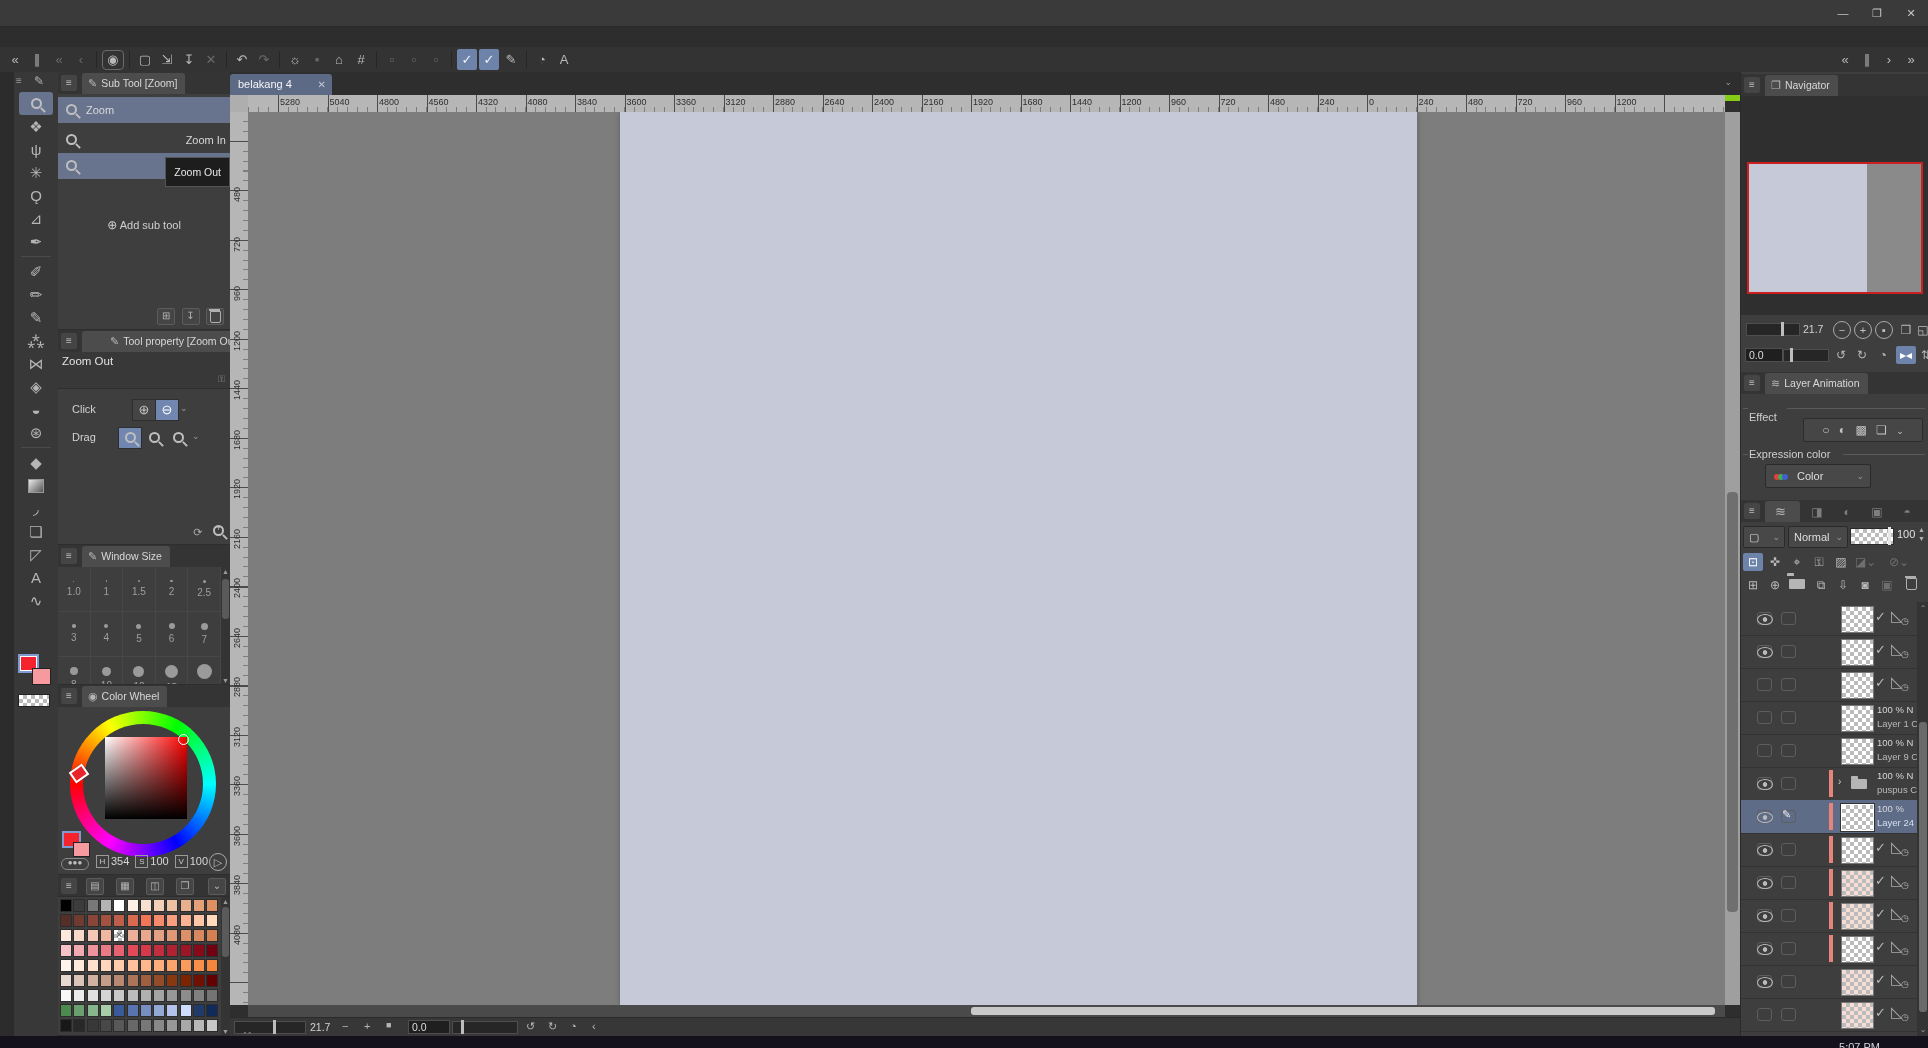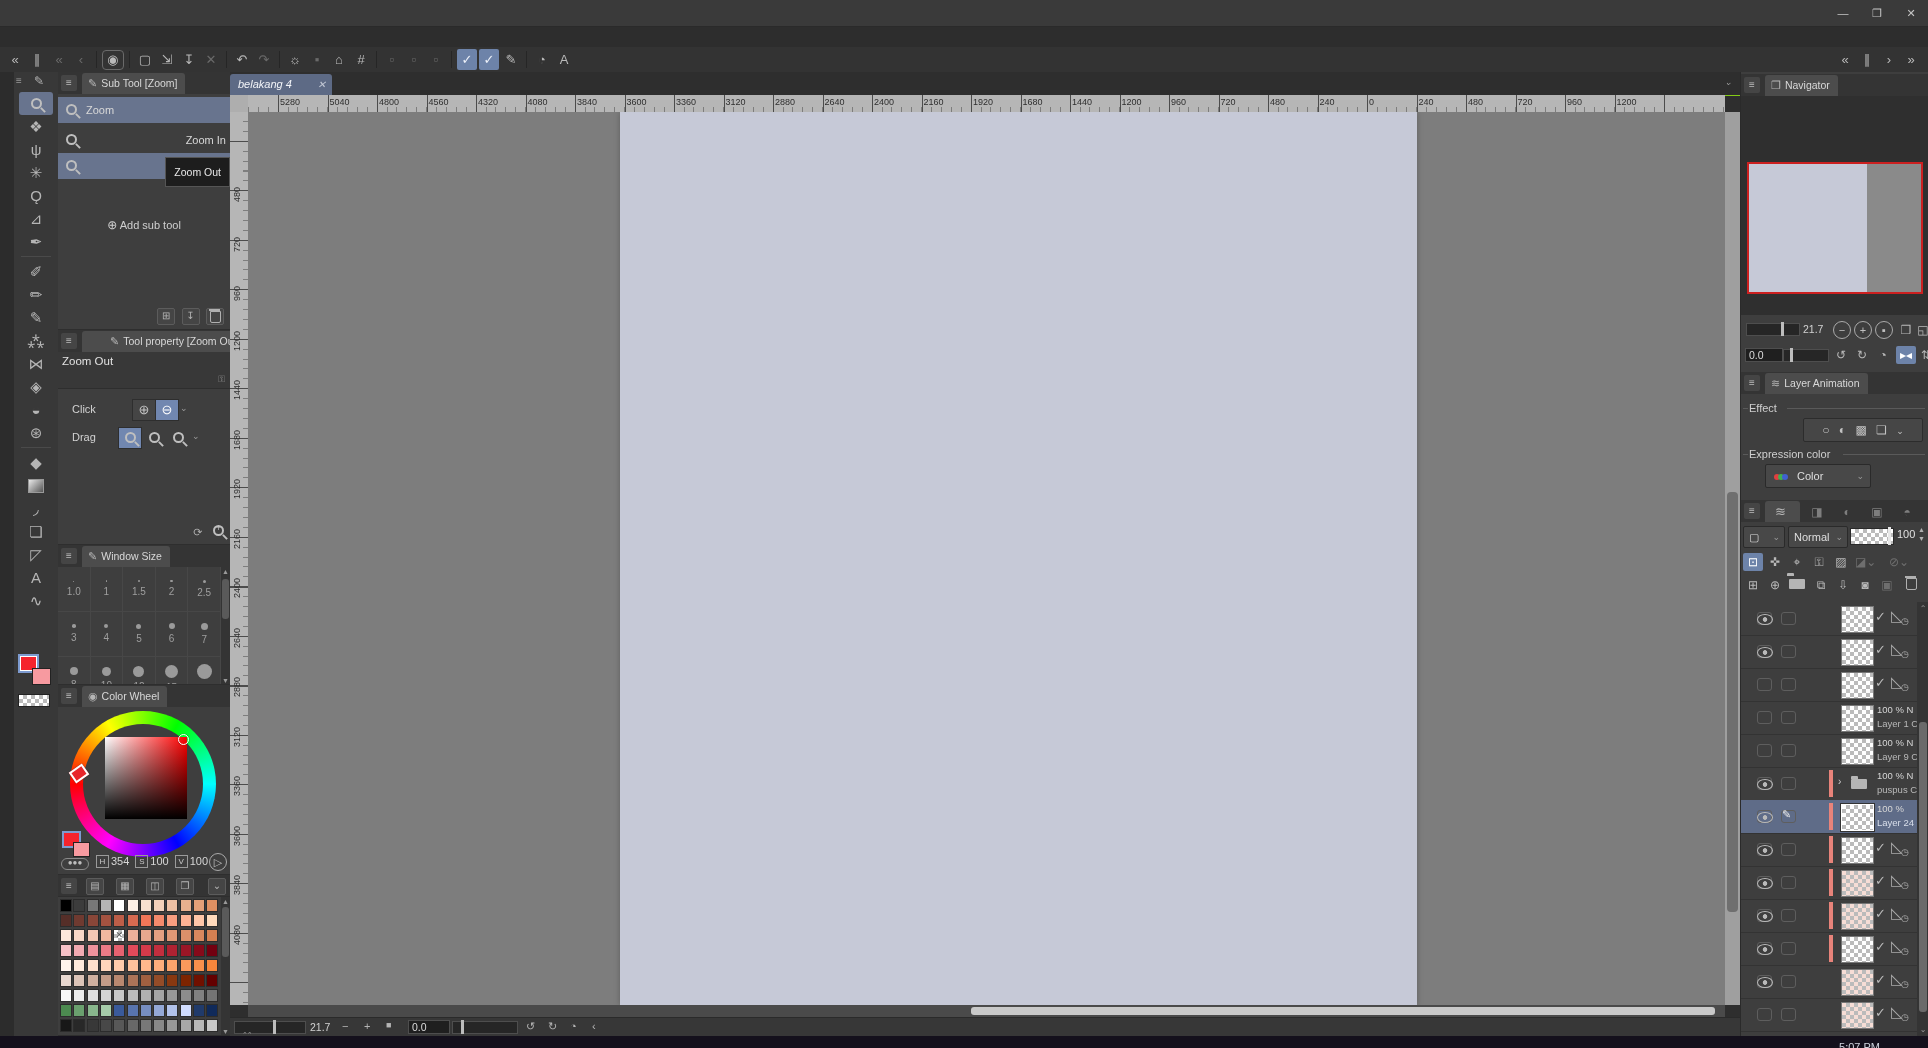--- a/index.html
+++ b/index.html
@@ -75,21 +75,21 @@
   .wheelhole{position:absolute;border-radius:50%;background:#3e3e3e;}
   .svsq{position:absolute;background:linear-gradient(to bottom,rgba(0,0,0,0),#000),linear-gradient(to right,#fff,#f00);}
   .ringmark{position:absolute;width:12px;height:9px;background:#e8252b;border:2px solid #fff;transform:rotate(-35deg);box-shadow:0 0 1px #333;}
   .svmark{position:absolute;width:9px;height:9px;border:1.5px solid #fff;border-radius:50%;box-shadow:0 0 1px #333;}
   .hsvlbl{display:inline-block;width:11px;height:11px;border:1px solid #9a9a9a;font-size:8px;line-height:11px;
           text-align:center;color:#c9c9c9;margin:0 2px 0 6px;vertical-align:1px;}
   .swatch{position:absolute;width:12px;height:13px;border:1px solid #2c2c2c;box-sizing:border-box;}
 
   
   .cnv{left:230px;top:72px;width:1510px;height:964px;background:#2e2e2e;}
-  .tabbar{position:absolute;left:0;top:0;width:1510px;height:23px;background:#2e2e2e;border-bottom:1px solid #84cc16;font-style:italic;}
+  .tabbar{position:absolute;left:0;top:0;width:1510px;height:23px;background:#2e2e2e;border-bottom:6px solid #84cc16;}
   .doctab{position:absolute;left:0;top:2px;width:102px;height:21px;background:#5d6a85;border-radius:3px 3px 0 0;
           color:#f2f4f8;font-size:11px;line-height:21px;padding-left:8px;box-sizing:border-box;}
   .doctab .x{position:absolute;right:6px;top:0;color:#c4cad6;font-size:10px;}
   .rulertop{position:absolute;left:18px;top:23px;width:1477px;height:17px;background:#b6b6b6;
      background-image:repeating-linear-gradient(to right,#4c4c4c 0 1px,transparent 1px 49.5px),
                       repeating-linear-gradient(to right,#7d7d7d 0 1px,transparent 1px 9.9px);
      background-size:100% 100%,100% 5px;background-position:-19.5px 0,0.3px 100%;background-repeat:no-repeat;overflow:hidden;}
   .rulertop span{position:absolute;top:2px;font-size:9px;color:#2e2e2e;transform:translateX(2px);}
   .rulerleft{position:absolute;left:0;top:40px;width:18px;height:893px;background:#b6b6b6;
      background-image:repeating-linear-gradient(to bottom,#4c4c4c 0 1px,transparent 1px 49.5px),
@@ -548,21 +548,21 @@
       <span class="sqbtn" style="left:111px;top:2px;">↻</span>
       <span class="sqbtn" style="left:132px;top:2px;">◔</span>
       <span class="sqbtn on" style="left:155px;top:2px;">▸◂</span>
       <span class="sqbtn" style="left:175px;top:2px;">⇅</span>
     </div>
 
     <div class="phead" style="position:absolute;left:0;top:300px;width:188px;">
       <div class="burger">≡</div>
       <div class="ptab"><span class="pic">≋</span><span>Layer Animation</span></div>
     </div>
-    <span class="seclabel" style="left:8px;top:330px;">Effect</span>
+    <span class="seclabel" style="left:8px;top:339px;">Effect</span>
     <span class="secline" style="left:2px;top:336px;width:5px;"></span>
     <span class="secline" style="left:46px;top:336px;width:138px;"></span>
     <div class="fxbox" style="left:62px;top:346px;width:118px;height:22px;line-height:22px;">
       <span>○</span>
       <span style="margin-left:6px;">◐</span>
       <span style="margin-left:6px;">▩</span>
       <span style="margin-left:6px;">❏</span>
       <span style="margin-left:6px;font-size:9px;">⌄</span>
     </div>
     <span class="seclabel" style="left:8px;top:376px;">Expression color</span>

